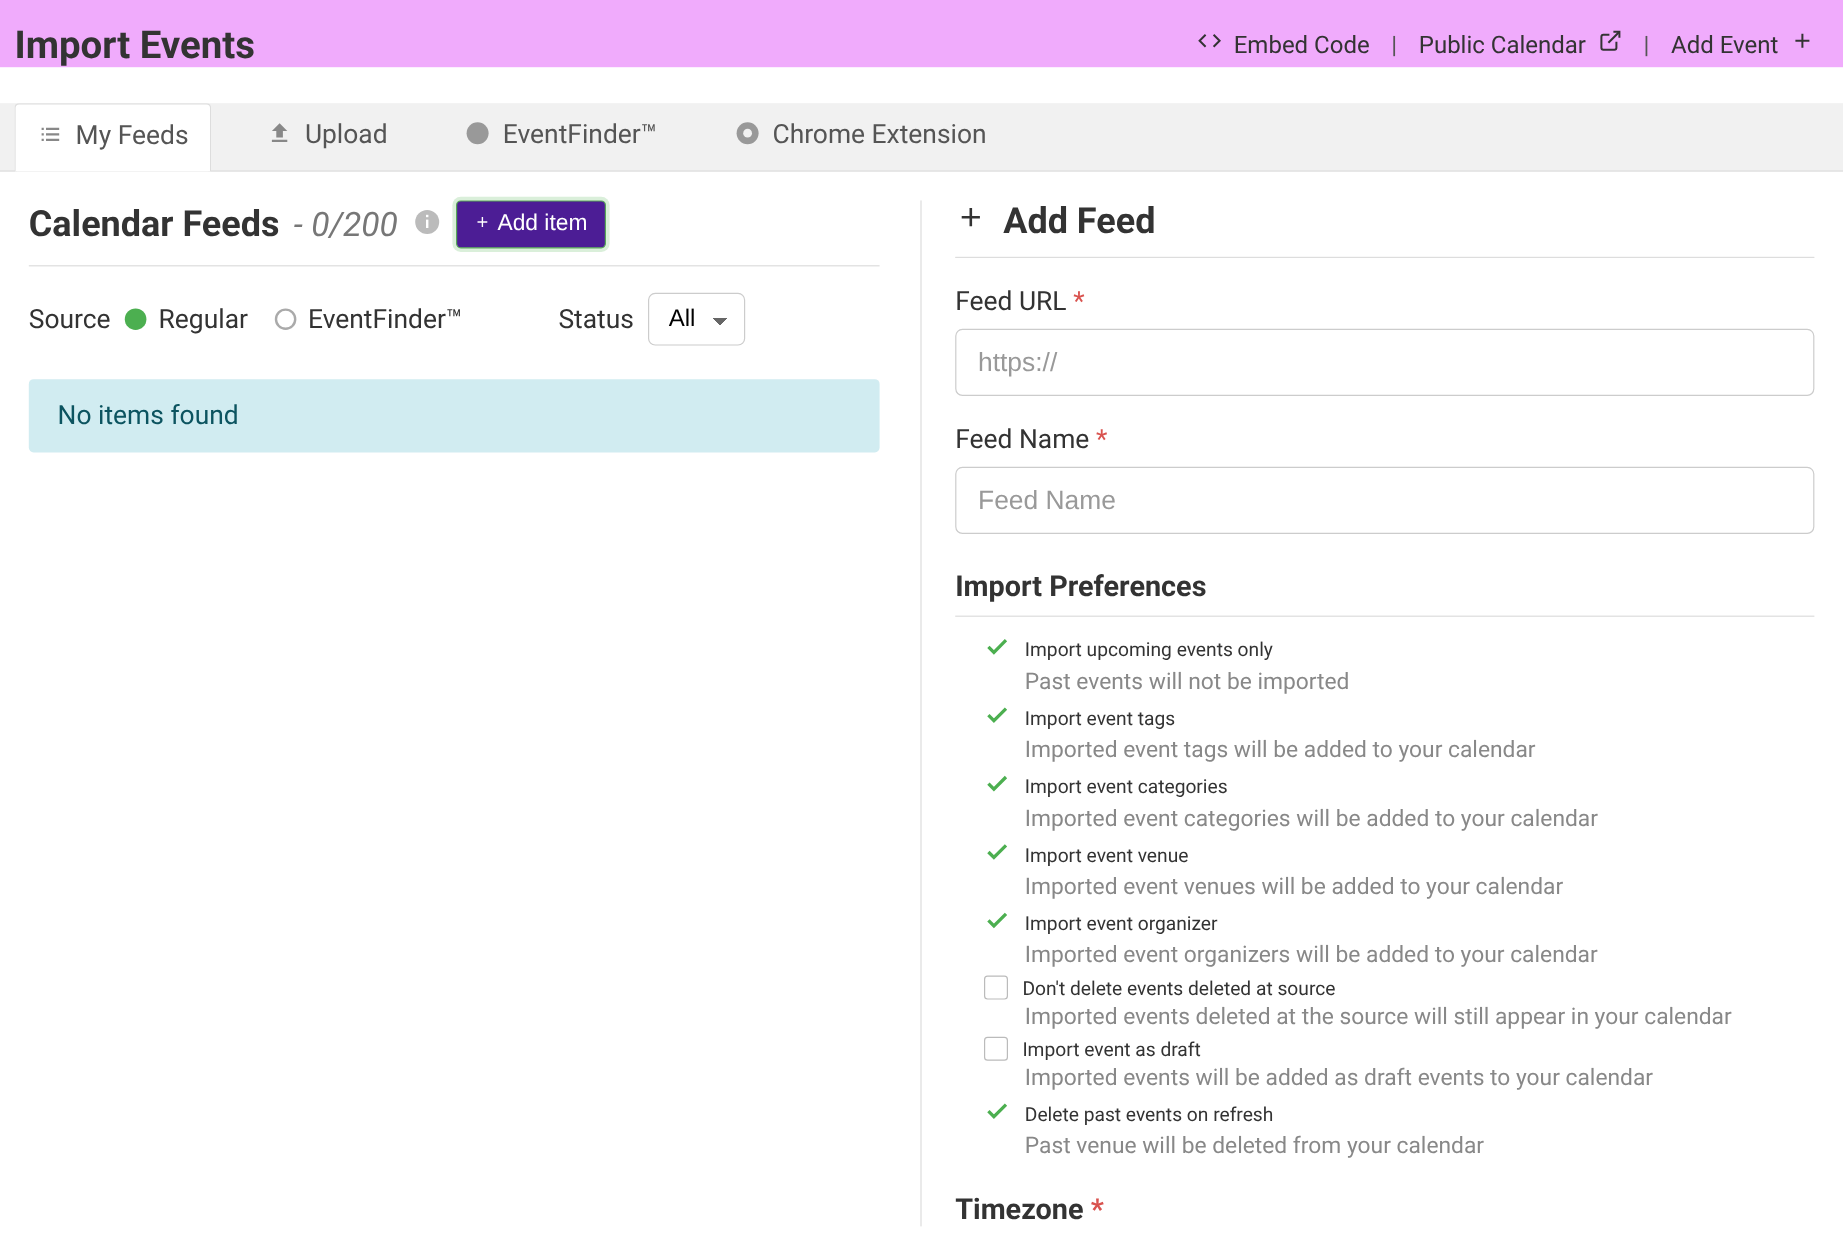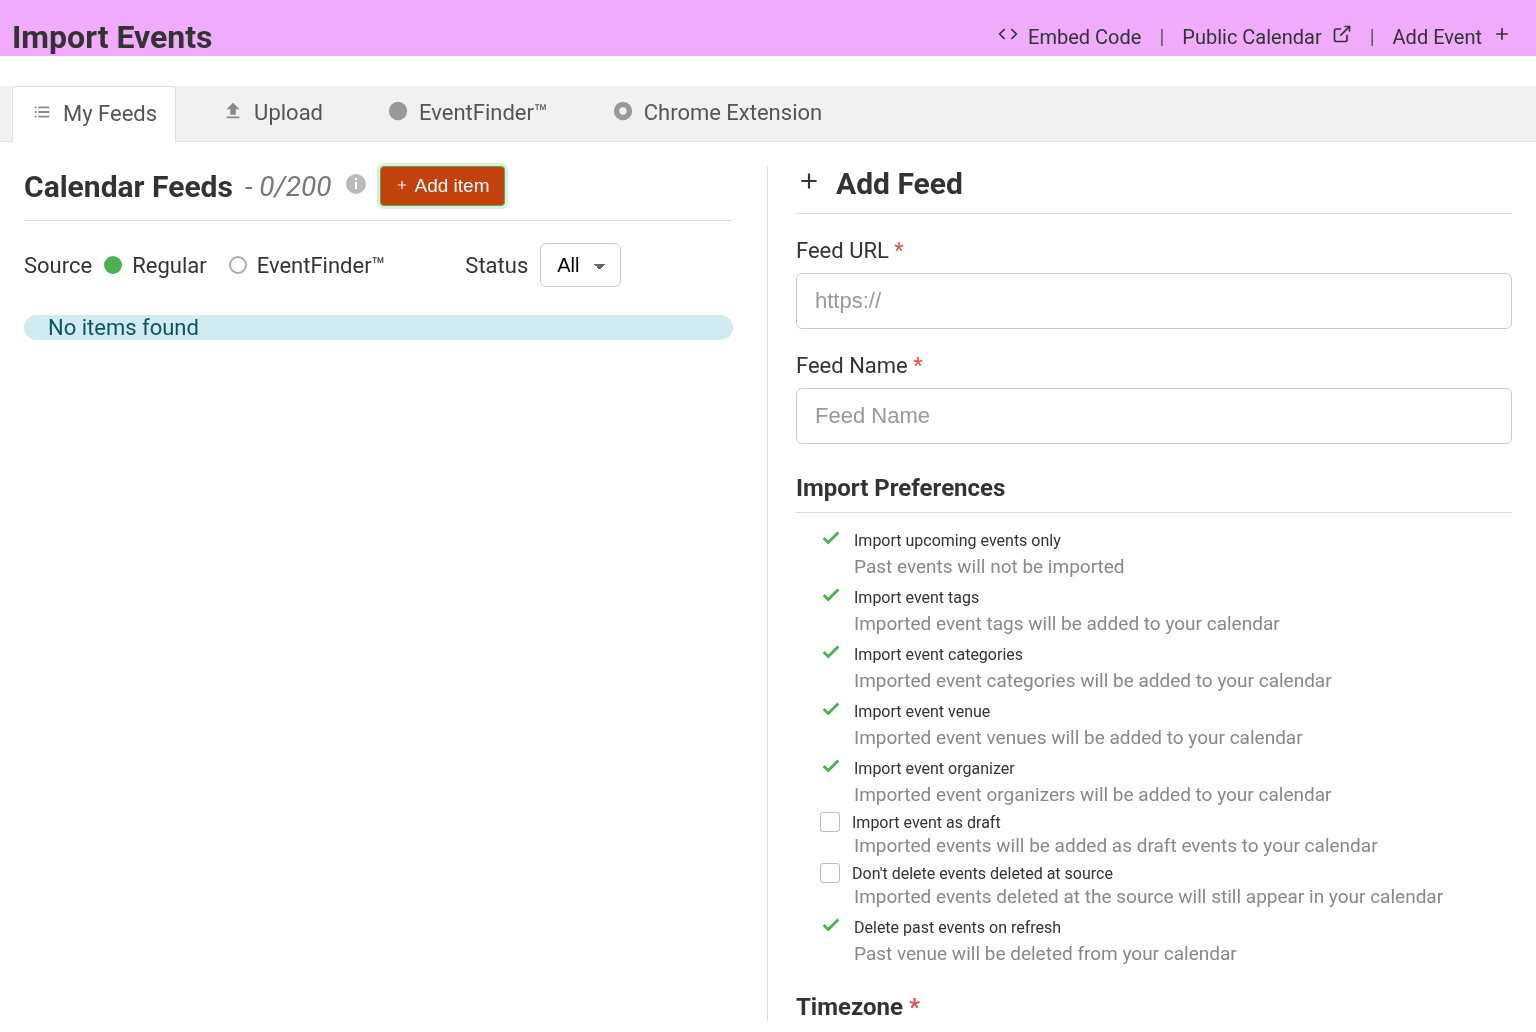--- a/index.html
+++ b/index.html
@@ -74,21 +74,21 @@
     align-items: center;
     gap: 12px;
     border-bottom: 1px solid #ddd;
     padding-bottom: 14px;
   }
   .calfeeds-title { font-size: 30px; font-weight: 700; color: #333; }
   .calfeeds-count { font-size: 28px; font-weight: 400; color: #777; font-style: italic; }
   .info-icon { color: #bbb; }
   .info-icon svg { width: 24px; height: 24px; fill: #bbb; }
   .btn-add-item {
-    background: #c2410c;
+    background: #4c1d95;
     color: #fff;
     border: 1px solid #58a858;
     padding: 8px 14px;
     border-radius: 4px;
     font-size: 19px;
     display: inline-flex; align-items: center; gap: 6px;
     box-shadow: 0 0 0 3px rgba(107,193,107,0.25);
     cursor: pointer;
   }
   .filter-row { display: flex; gap: 80px; margin-top: 22px; }
@@ -105,23 +105,23 @@
     font-size: 20px; padding: 10px 40px 10px 16px; border: 1px solid #ccc; border-radius: 6px; background: #fff;
     appearance: none; -webkit-appearance: none;
     background-image: linear-gradient(45deg, transparent 50%, #666 50%), linear-gradient(135deg, #666 50%, transparent 50%);
     background-position: calc(100% - 20px) 20px, calc(100% - 14px) 20px;
     background-size: 6px 6px, 6px 6px;
     background-repeat: no-repeat;
   }
   .empty-alert {
     background: #d1ecf1;
     color: #0c5460;
-    padding: 0 24px;
+    padding: 18px 24px;
     font-size: 22px;
-    border-radius: 14px;
+    border-radius: 4px;
     margin-top: 28px;
   }
   .add-feed-head {
     display: flex; align-items: center; gap: 14px; font-size: 30px; font-weight: 700; border-bottom: 1px solid #ddd; padding-bottom: 12px;
   }
   .add-feed-head svg { width: 26px; height: 26px; }
   .field-block { margin-top: 24px; }
   .field-label { font-size: 22px; color: #333; margin-bottom: 10px; display: block; }
   .req { color: #d9534f; }
   .text-input {
@@ -310,33 +310,33 @@
             <span class="check-on"><svg viewBox="0 0 24 24">
                 <polyline points="20 6 9 17 4 12"></polyline>
               </svg></span>
             <span>Import event organizer</span>
           </div>
           <div class="pref-desc">Imported event organizers will be added to your calendar</div>
         </div>
         <div class="pref-item">
           <div class="pref-row">
             <span class="checkbox-off"></span>
+            <span>Don't delete events deleted at source</span>
+          </div>
+          <div class="pref-desc">Imported events deleted at the source will still appear in your calendar</div>
+        </div>
+        <div class="pref-item">
+          <div class="pref-row">
+            <span class="checkbox-off"></span>
             <span>Import event as draft</span>
           </div>
           <div class="pref-desc">Imported events will be added as draft events to your calendar</div>
         </div>
         <div class="pref-item">
           <div class="pref-row">
-            <span class="checkbox-off"></span>
-            <span>Don't delete events deleted at source</span>
-          </div>
-          <div class="pref-desc">Imported events deleted at the source will still appear in your calendar</div>
-        </div>
-        <div class="pref-item">
-          <div class="pref-row">
             <span class="check-on"><svg viewBox="0 0 24 24">
                 <polyline points="20 6 9 17 4 12"></polyline>
               </svg></span>
             <span>Delete past events on refresh</span>
           </div>
           <div class="pref-desc">Past venue will be deleted from your calendar</div>
         </div>
       </div>
 
     <div class="tz-heading"><span>Timezone</span> <span class="req">*</span></div>

